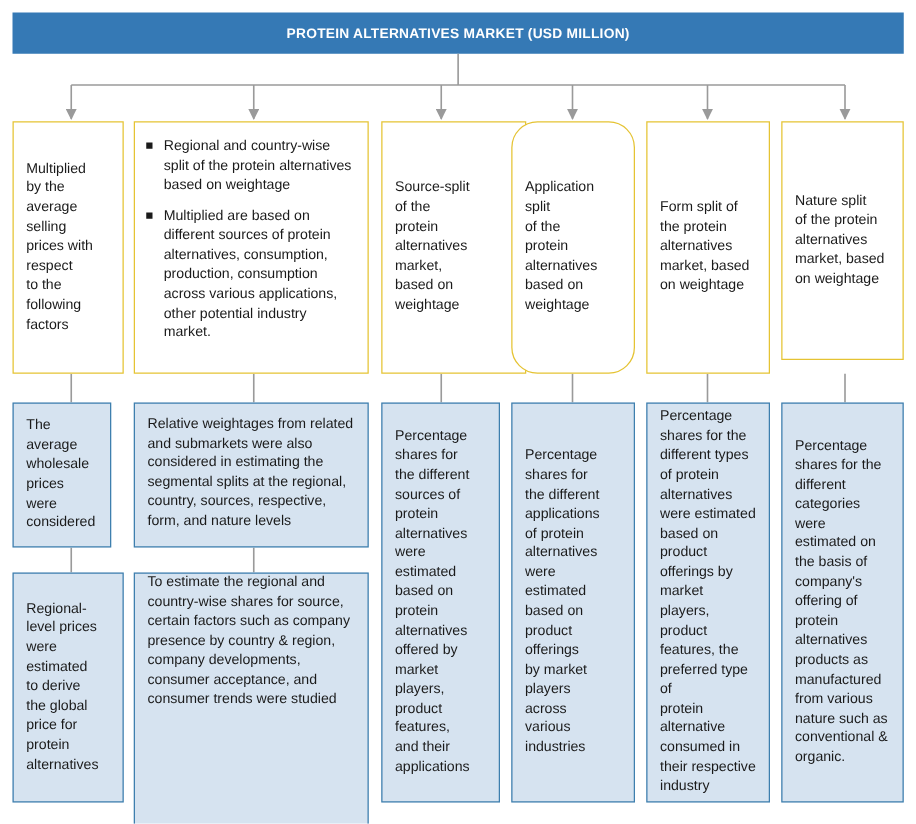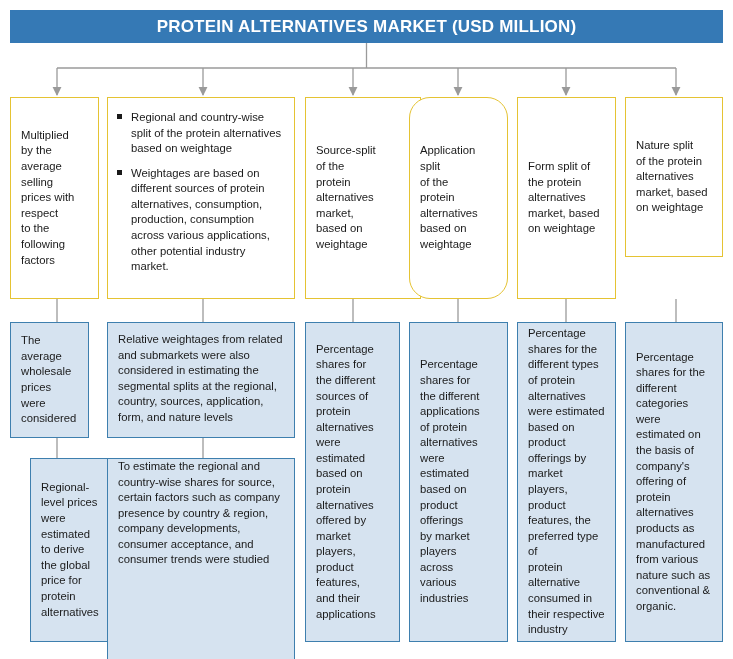--- a/index.html
+++ b/index.html
@@ -27,21 +27,21 @@
     width: 713px;
     height: 33px;
     background: #3579b5;
     display: flex;
     align-items: center;
     justify-content: center;
     box-sizing: border-box;
   }
   .title-bar .title-text {
     color: #ffffff;
-    font-size: 17px;
+    font-size: 11px;
     font-weight: bold;
     letter-spacing: 0.2px;
     text-align: center;
     white-space: nowrap;
   }
 
   
   #connectors {
     position: absolute;
     left: 0;
@@ -160,46 +160,46 @@
 following
 factors</span>
   </div>
   <div class="box blue" style="left:10px; top:322px; width:79px; height:116px;">
     <span class="box-text">The
 average
 wholesale
 prices were
 considered</span>
   </div>
-  <div class="box blue" style="left:10px; top:458px; width:89px; height:184px;margin-left:20px;">
+  <div class="box blue" style="left:10px; top:458px; width:89px; height:184px;">
     <span class="box-text">Regional-
 level prices
 were
 estimated
 to derive
 the global
 price for
 protein
 alternatives</span>
   </div>
 
   <div class="box gold top-align" style="left:107px; top:97px; width:188px; height:202px; padding-top:12px;justify-content:center;">
     <ul class="bullet-list">
       <li>
         <span class="bullet-marker"></span>
         <span>Regional and country-wise split of the protein alternatives based on weightage</span>
       </li>
       <li>
         <span class="bullet-marker"></span>
-        <span>Weightages are based on different sources of protein alternatives, consumption, production, consumption across various applications, other potential industry market.</span>
+        <span>Multiplied are based on different sources of protein alternatives, consumption, production, consumption across various applications, other potential industry market.</span>
       </li>
     </ul>
   </div>
   <div class="box blue top-align" style="left:107px; top:322px; width:188px; height:116px; padding-top:9px;">
-    <span class="box-text">Relative weightages from related and submarkets were also considered in estimating the segmental splits at the regional, country, sources, application, form, and nature levels</span>
+    <span class="box-text">Relative weightages from related and submarkets were also considered in estimating the segmental splits at the regional, country, sources, respective, form, and nature levels</span>
   </div>
   <div class="box blue top-align" style="left:107px; top:458px; width:188px; height:232px; ">
     <span class="box-text">To estimate the regional and country-wise shares for source, certain factors such as company presence by country &amp;  region, company developments, consumer acceptance, and consumer trends were studied</span>
   </div>
 
   <div class="box gold" style="left:305px; top:97px; width:116px; height:202px;">
     <span class="box-text">Source-split
 of the
 protein
 alternatives
@@ -277,21 +277,21 @@
 product
 features, the
 preferred type of
 protein
 alternative
 consumed in
 their respective
 industry</span>
   </div>
 
-  <div class="box gold" style="left:625px; top:97px; width:98px; height:160px;">
+  <div class="box gold" style="left:625px; top:97px; width:98px; height:191px;">
     <span class="box-text">Nature split
 of the protein
 alternatives
 market, based
 on weightage</span>
   </div>
   <div class="box blue" style="left:625px; top:322px; width:98px; height:320px;">
     <span class="box-text">Percentage
 shares for the
 different

